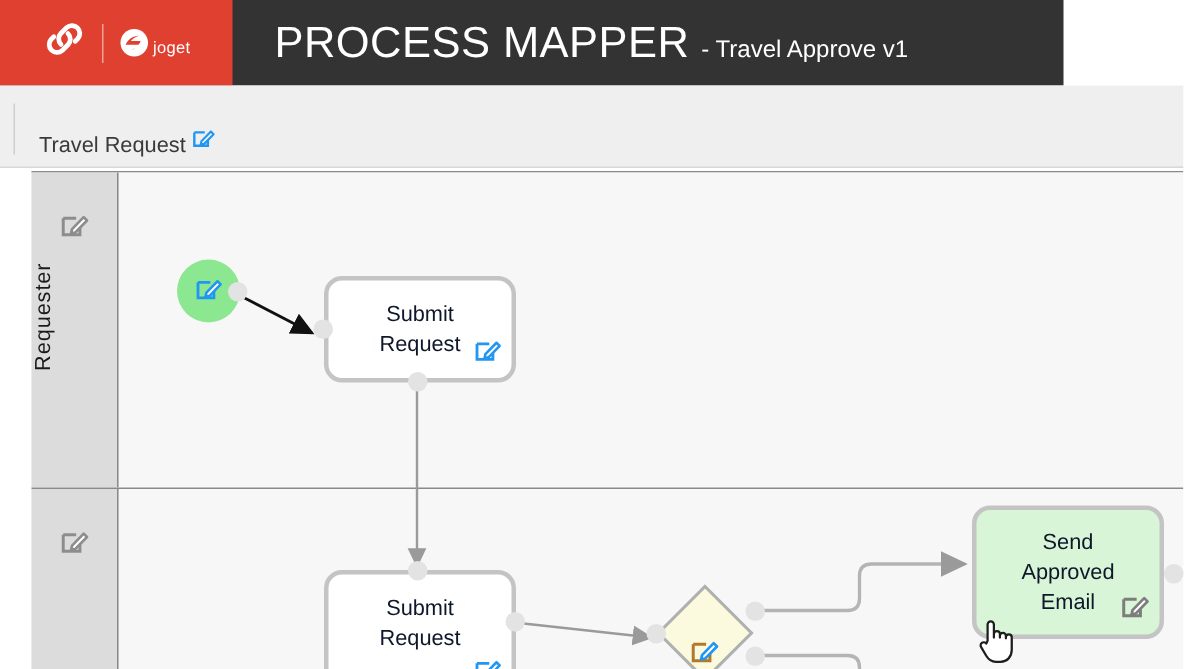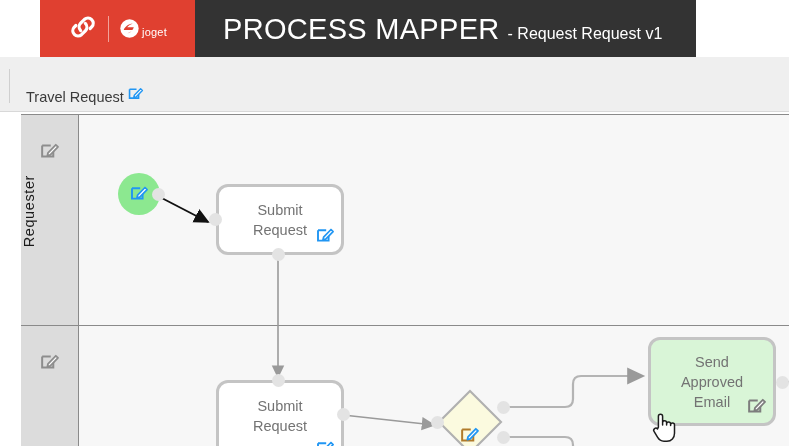--- a/index.html
+++ b/index.html
@@ -18,26 +18,25 @@
     position: relative;
     width: 789px;
     height: 446px;
     overflow: hidden;
   }
 
   
   .topbar {
     position: absolute;
     left: 0; top: 0;
-    width: 656px; height: 57px;
+    width: 709px; height: 57px;
     background: #333333;
     display: flex;
     align-items: center;
     box-sizing: border-box;
-    margin-left: 40px;
   }
   .logo-block {
     width: 155px;
     height: 57px;
     background: #e04030;
     display: flex;
     align-items: center;
     justify-content: center;
     gap: 10px;
     flex: 0 0 auto;
@@ -194,21 +193,21 @@
     align-items: center;
     justify-content: center;
     text-align: center;
   }
   .task.green {
     background: #d9f5d7;
     border-color: #c4c4c4;
   }
   .task-label {
     font-size: 14.5px;
-    color: #737373;
+    color: #0f172a;
     line-height: 20px;
     padding: 0 8px;
     white-space: pre-line;
   }
   .task-edit {
     position: absolute;
     right: 6px; bottom: 4px;
   }
   .gateway {
     position: absolute;
@@ -262,21 +261,21 @@
           <circle cx="12" cy="12" r="10.5" fill="#ffffff"></circle>
           <path d="M5.4 13.6 C7 9.4 11.4 6.4 15.8 6.6 C13.3 7.2 11 8.6 9.4 10.6 L16.9 10.6 C16.6 11.7 16 12.7 15.2 13.6 Z" fill="#e04030"></path>
           <path d="M15.2 13.6 C14 15.6 11.9 17.1 9.6 17.4 C11.9 16.9 13.9 15.5 15.2 13.6 Z" fill="#e04030"></path>
         </svg>
         <span class="joget-word">joget</span>
       </span>
     </div>
 
     <div class="title-block">
       <span class="app-title">PROCESS MAPPER</span>
-      <span class="app-subtitle">- Request Request v1</span>
+      <span class="app-subtitle">- Travel Approve v1</span>
     </div>
   </div>
 
   <div class="tabbar">
     <div class="tabbar-edge"></div>
     <div class="tab">
       <span class="tab-label">Travel Request</span>
       <span class="tab-edit">
         <svg width="17" height="17" viewBox="0 0 20 20">
           <path d="M3 6.2 h8.2 M3 6.2 v10.4 h10.6 v-6.4" fill="none" stroke="#2196f3" stroke-width="1.9"></path>

